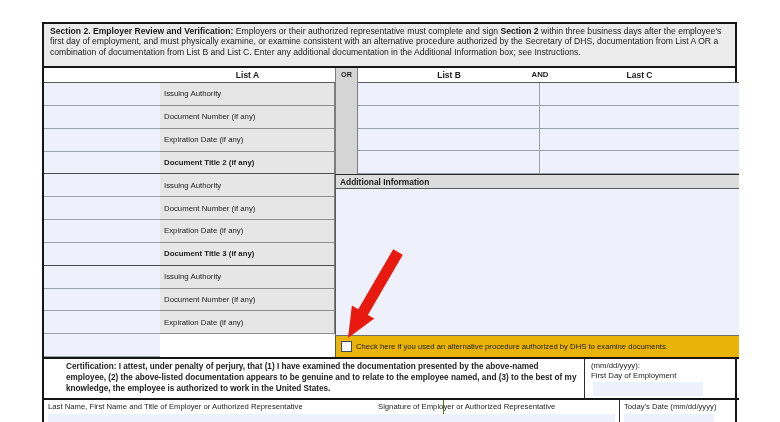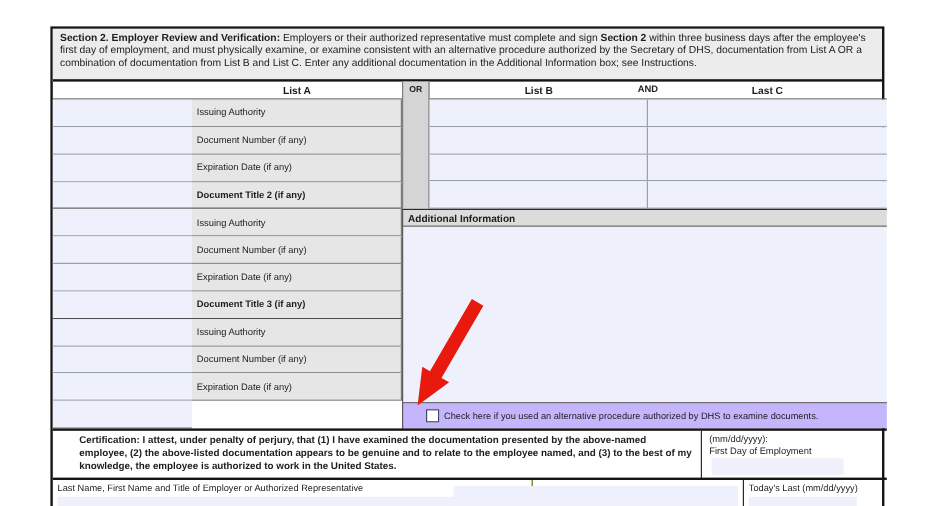--- a/index.html
+++ b/index.html
@@ -45,22 +45,22 @@
   .right-rows .bcol { border-right:1px solid #9aa0ad; }
 
   
   .addinfo-hdr { position:absolute; left:291px; top:150px; width:404px; height:15px;
                  background:#dcdcdc; border-top:1px solid #2b2b2b; border-bottom:1px solid #5a5a5a;
                  border-left:1px solid #5a5a5a; font-weight:bold; font-size:8.4px;
                  line-height:14px; padding-left:4px; }
   .addinfo-box { position:absolute; left:291px; top:165px; width:404px; height:146px;
                  background:#eef1fb; border-left:1px solid #5a5a5a; cursor:text; }
   .chk-row { position:absolute; left:291px; top:311px; width:404px; height:22px;
-             background:#c4b5fd; border-top:1px solid #6f6f6f; border-left:1px solid #5a5a5a;
-             display:flex; align-items:center; padding-left:19px; }
+             background:#eab308; border-top:1px solid #6f6f6f; border-left:1px solid #5a5a5a;
+             display:flex; align-items:center; padding-left:5px; }
   .chk { width:11px; height:11px; border:1px solid #3e4a63; background:#fff;
          flex:0 0 auto; cursor:pointer; }
   .chk-label { font-size:7.7px; margin-left:4px; }
 
   
   .certification { position:absolute; left:0; top:333px; width:695px; height:41px;
                    border-top:2px solid #151515; }
   .cert-text { position:absolute; left:0; top:0; width:541px; height:41px;
                border-right:1px solid #2b2b2b; padding:2px 6px 0 22px;
                font-weight:bold; font-size:8.2px; line-height:11px; }
@@ -152,24 +152,25 @@
       <div class="fd-input"></div>
     </div>
   </div>
 
   <div class="sig-row">
     <div class="sig-cell sig-c1">
       <div>Last Name, First Name and Title of Employer or Authorized Representative</div>
       <div class="sig-input"></div>
     </div>
     <div class="sig-cell sig-c2">
+      <div>Signature of Employer or Authorized Representative</div>
       <div class="sig-input"></div>
     </div>
     <div class="sig-cell sig-c3">
-      <div>Today's Last (mm/dd/yyyy)</div>
+      <div>Today's Date (mm/dd/yyyy)</div>
       <div class="sig-input"></div>
     </div>
   </div>
 
   <svg class="arrow" viewBox="0 0 80 100">
     <polygon points="57.2,3.2 22.3,63.3 15.9,59.6 12,92 38.3,72.6 31.9,68.9 66.8,8.8" fill="#e8190e"></polygon>
   </svg>
 
 </div>
 

